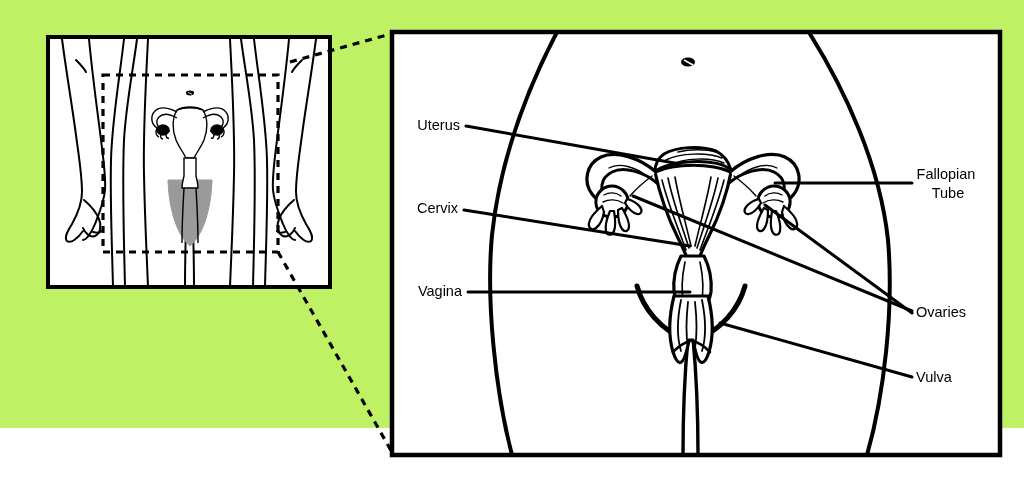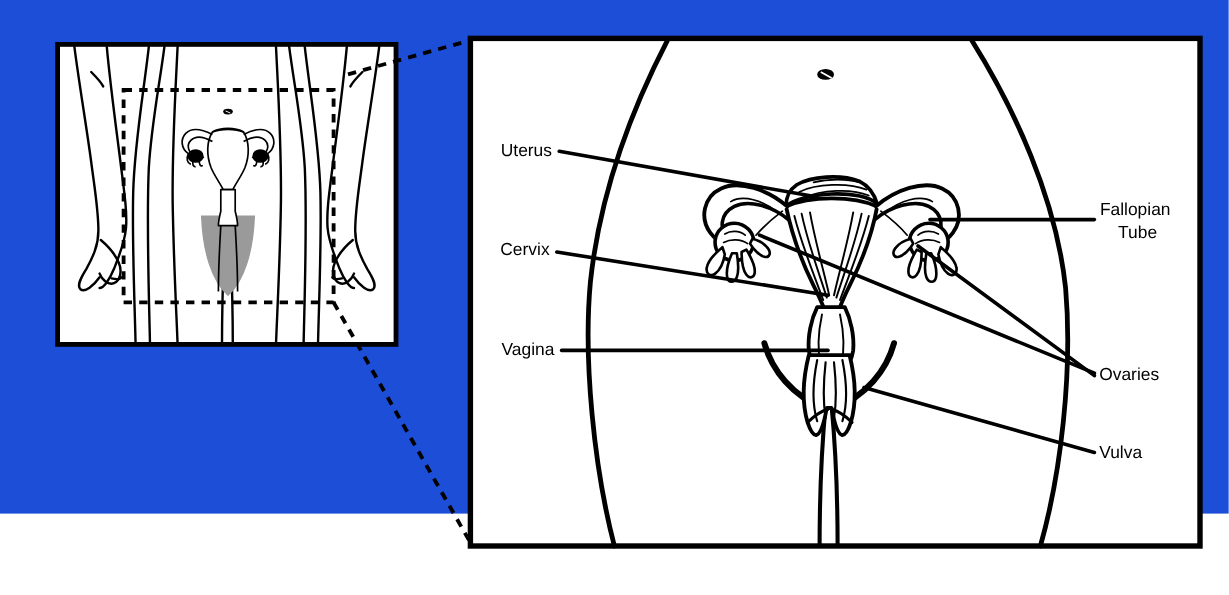--- a/index.html
+++ b/index.html
@@ -10,21 +10,21 @@
   body {
     width: 1024px;
     height: 496px;
     font-family: "Liberation Sans", sans-serif;
     overflow: hidden;
   }
   #stage {
     position: relative;
     width: 1024px;
     height: 428px;
-    background: #1d4ed8;
+    background: #bef264;
   }
   #stage svg {
     position: absolute;
     top: 0;
     left: 0;
   }
   .lbl {
     font-family: "Liberation Sans", sans-serif;
     font-size: 14.5px;
     fill: #000000;

